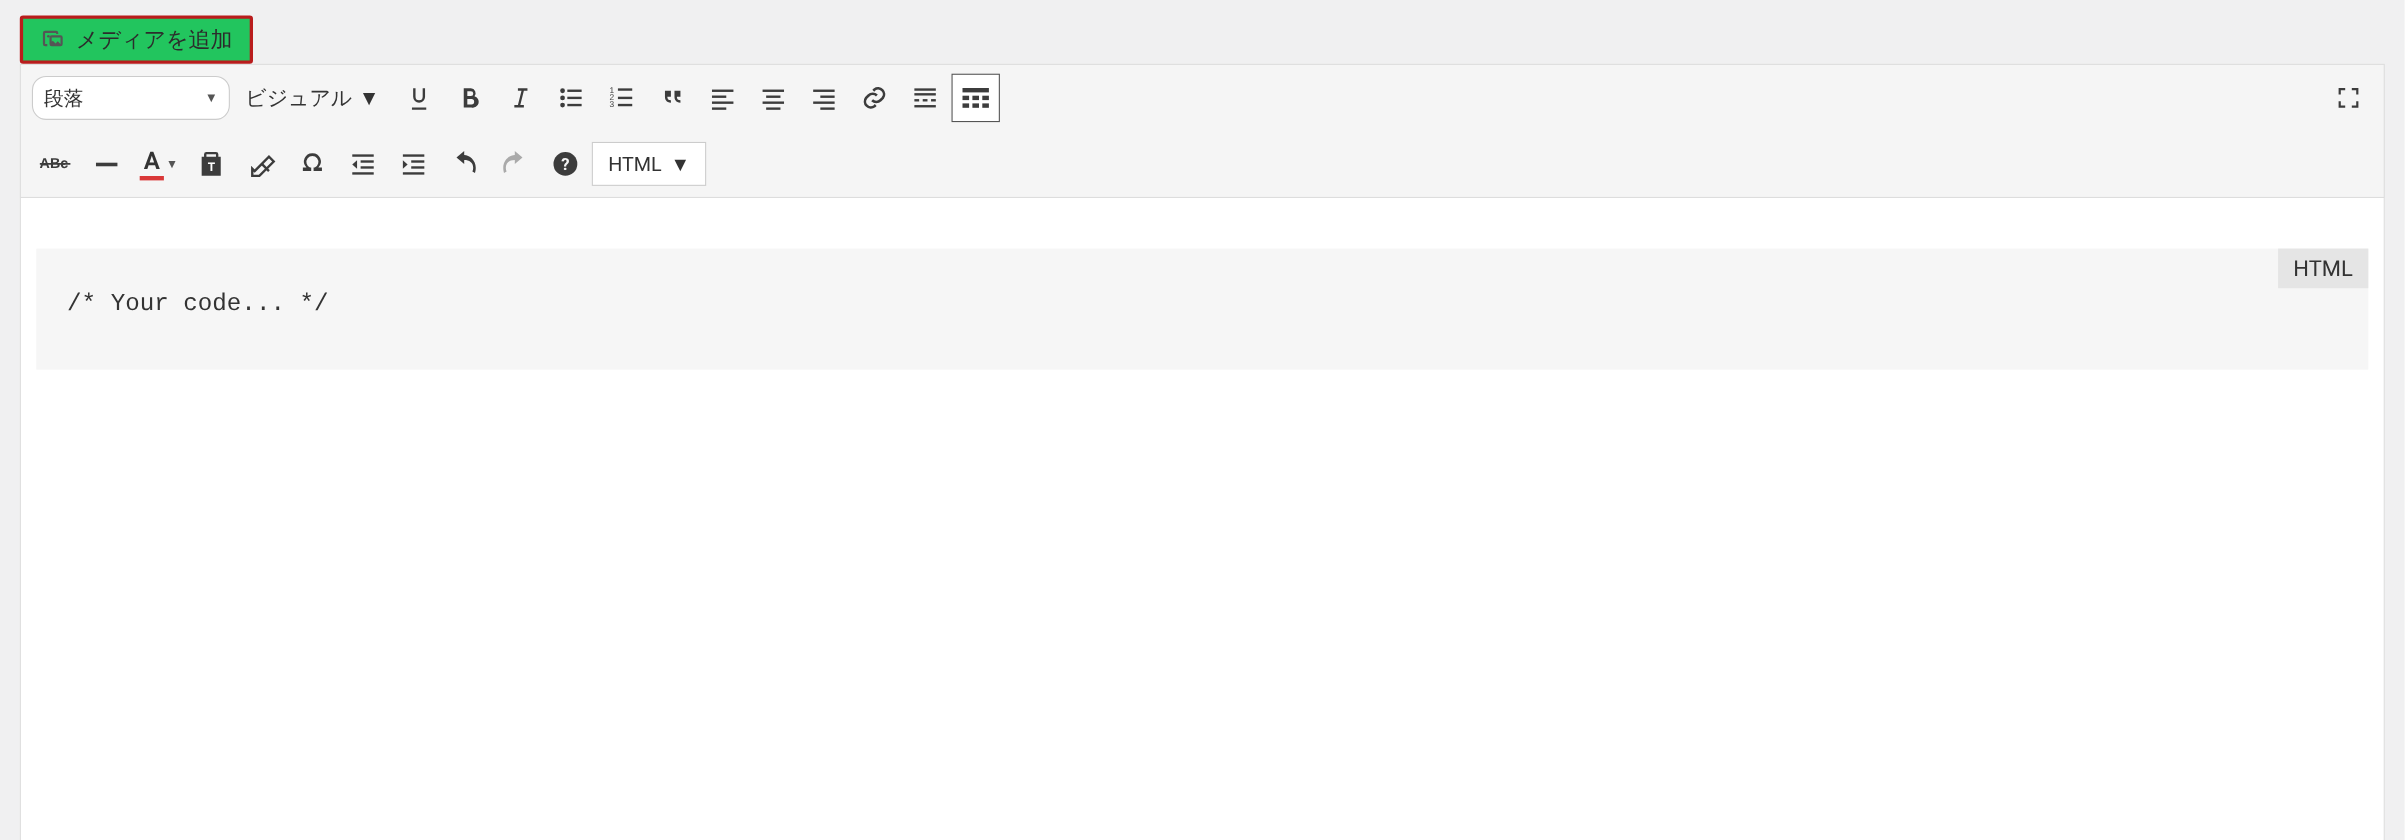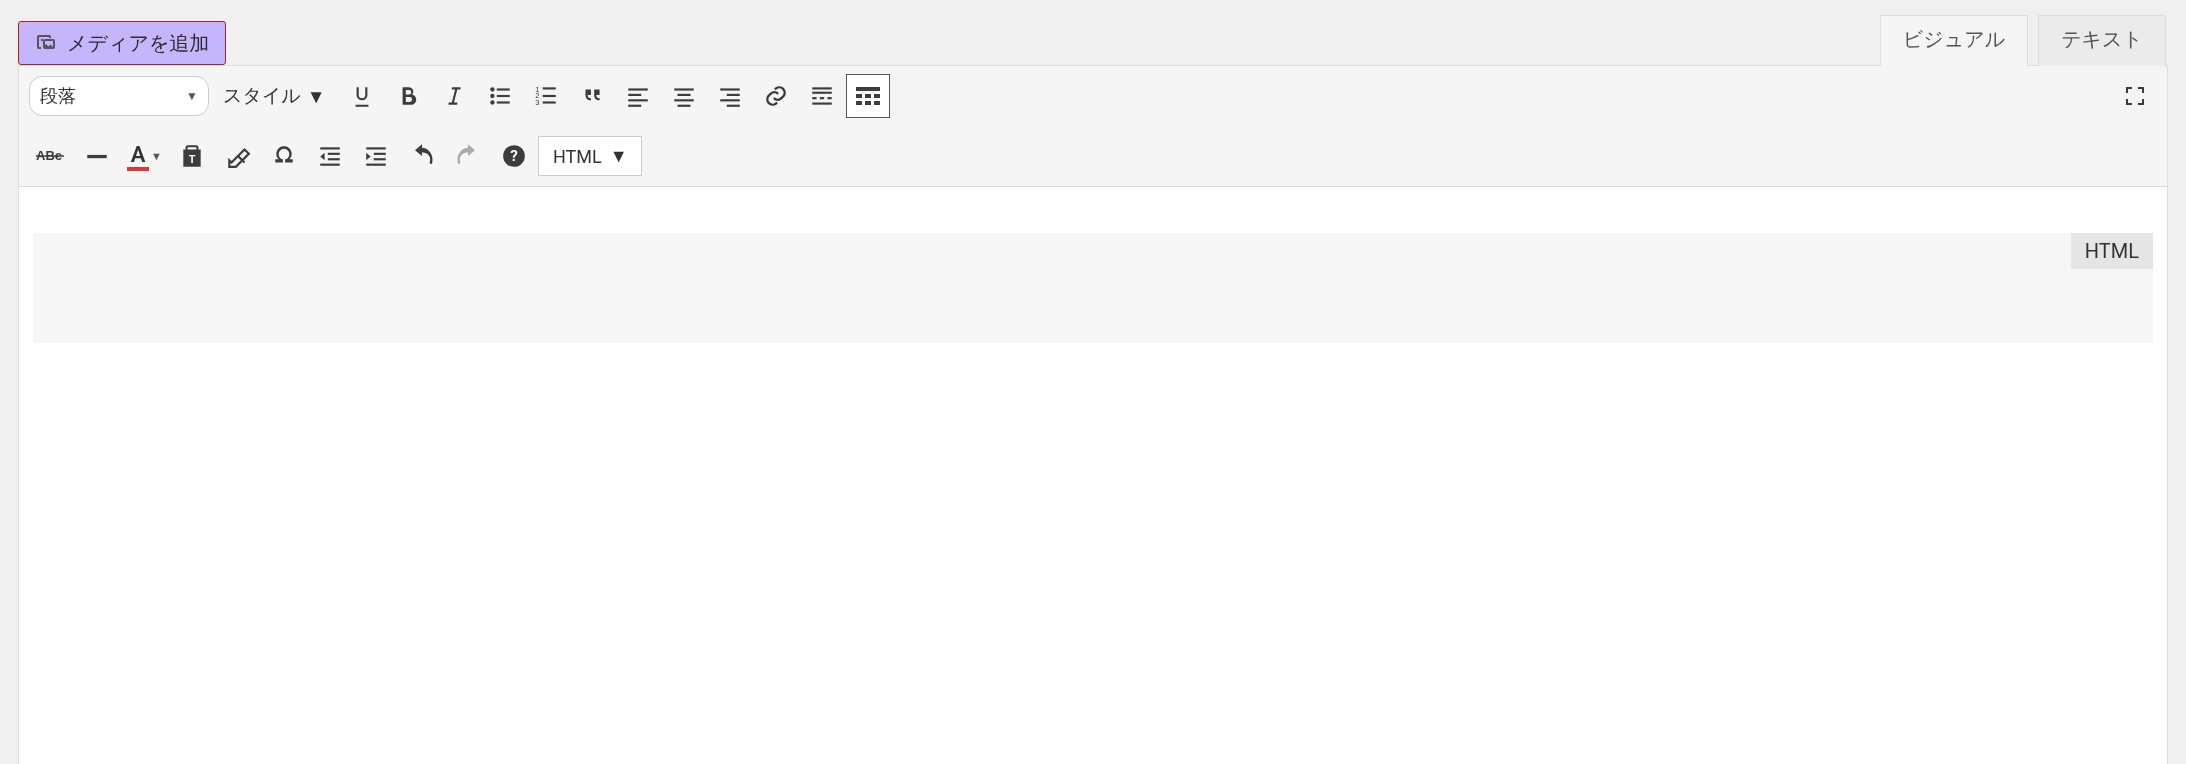--- a/index.html
+++ b/index.html
@@ -19,22 +19,22 @@
   display: flex;
   justify-content: space-between;
   align-items: flex-end;
   padding: 14px 18px 0 18px;
 }
 
 .media-button {
   display: inline-flex;
   align-items: center;
   gap: 8px;
-  background: #c4b5fd;
-  border: 1px solid #b91c1c;
+  background: #22c55e;
+  border: 3px solid #b91c1c;
   border-radius: 3px;
   padding: 8px 16px;
   font-size: 20px;
   color: #2c2c2c;
   cursor: pointer;
   height: 44px;
 }
 
 .media-button .icon {
   display: inline-flex;
@@ -218,38 +218,34 @@
       <span class="icon">
         <svg width="24" height="24" viewBox="0 0 24 24" fill="currentColor">
           <path d="M4 4h10a2 2 0 0 1 2 2v1h-2V6H4v10h2v2H4a2 2 0 0 1-2-2V6a2 2 0 0 1 2-2z"></path>
           <circle cx="7" cy="9" r="1.2"></circle>
           <path d="M10 18h8a2 2 0 0 0 2-2v-6a2 2 0 0 0-2-2h-8a2 2 0 0 0-2 2v6a2 2 0 0 0 2 2zm0-8h8v6l-2.5-2.5-2 2L11 13l-1 1v-4z"></path>
         </svg>
       </span>
       <span>メディアを追加</span>
     </button>
 
-    <div class="tabs">
-      <div class="tab active">ビジュアル</div>
-      <div class="tab inactive">テキスト</div>
-    </div>
   </div>
 
   <div class="toolbar-container">
 
     <div class="toolbar-row first">
       <div class="toolbar-left">
 
         <div class="dropdown paragraph">
           <span>段落</span>
           <span class="arrow">▼</span>
         </div>
 
         <div class="style-dropdown">
-          <span>スタイル</span>
+          <span>ビジュアル</span>
           <span class="arrow">▼</span>
         </div>
 
         <div class="tbtn">
           <svg width="26" height="26" viewBox="0 0 24 24" fill="currentColor">
               <path d="M7 4v7a5 5 0 0 0 10 0V4h-2v7a3 3 0 1 1-6 0V4H7zm-1 16h12v2H6v-2z"></path>
             </svg>
         </div>
 
         <div class="tbtn">
@@ -444,16 +440,17 @@
         <span>HTML</span>
         <span class="arrow">▼</span>
       </div>
 
     </div>
   </div>
 
   <div class="editor-body">
     <div class="code-block">
       <div class="code-badge">HTML</div>
+      <div class="code-text">/* Your code... */</div>
     </div>
   </div>
 
 </div>
 
 </body></html>

